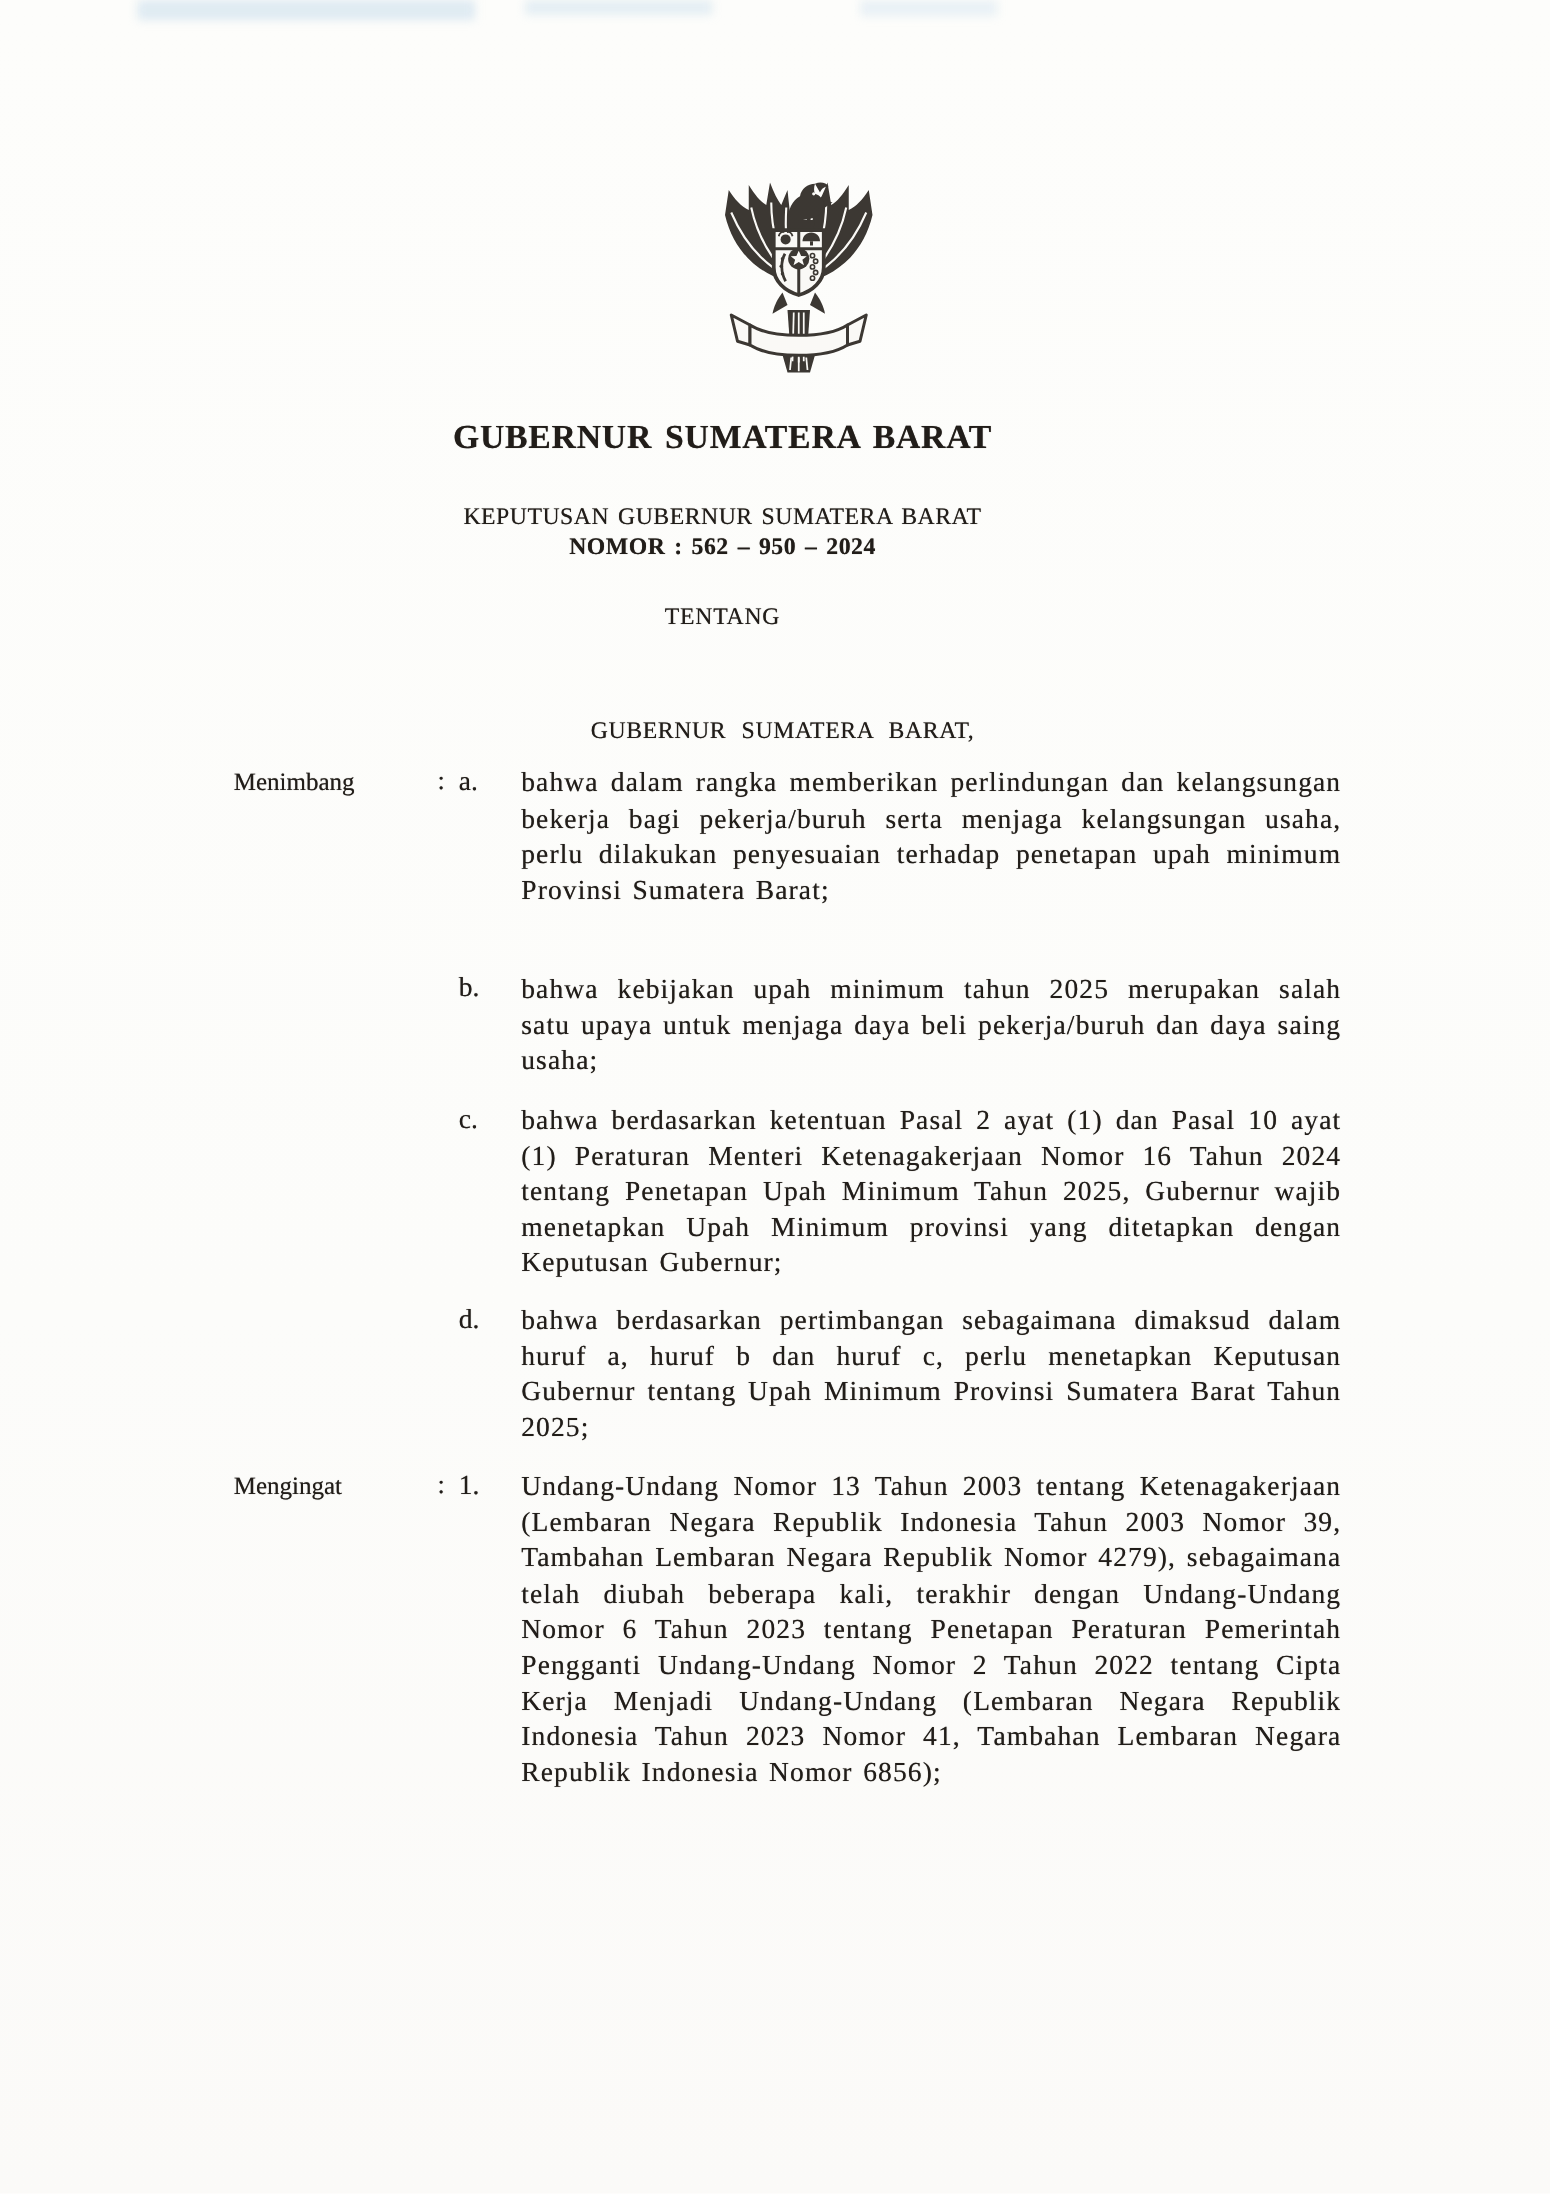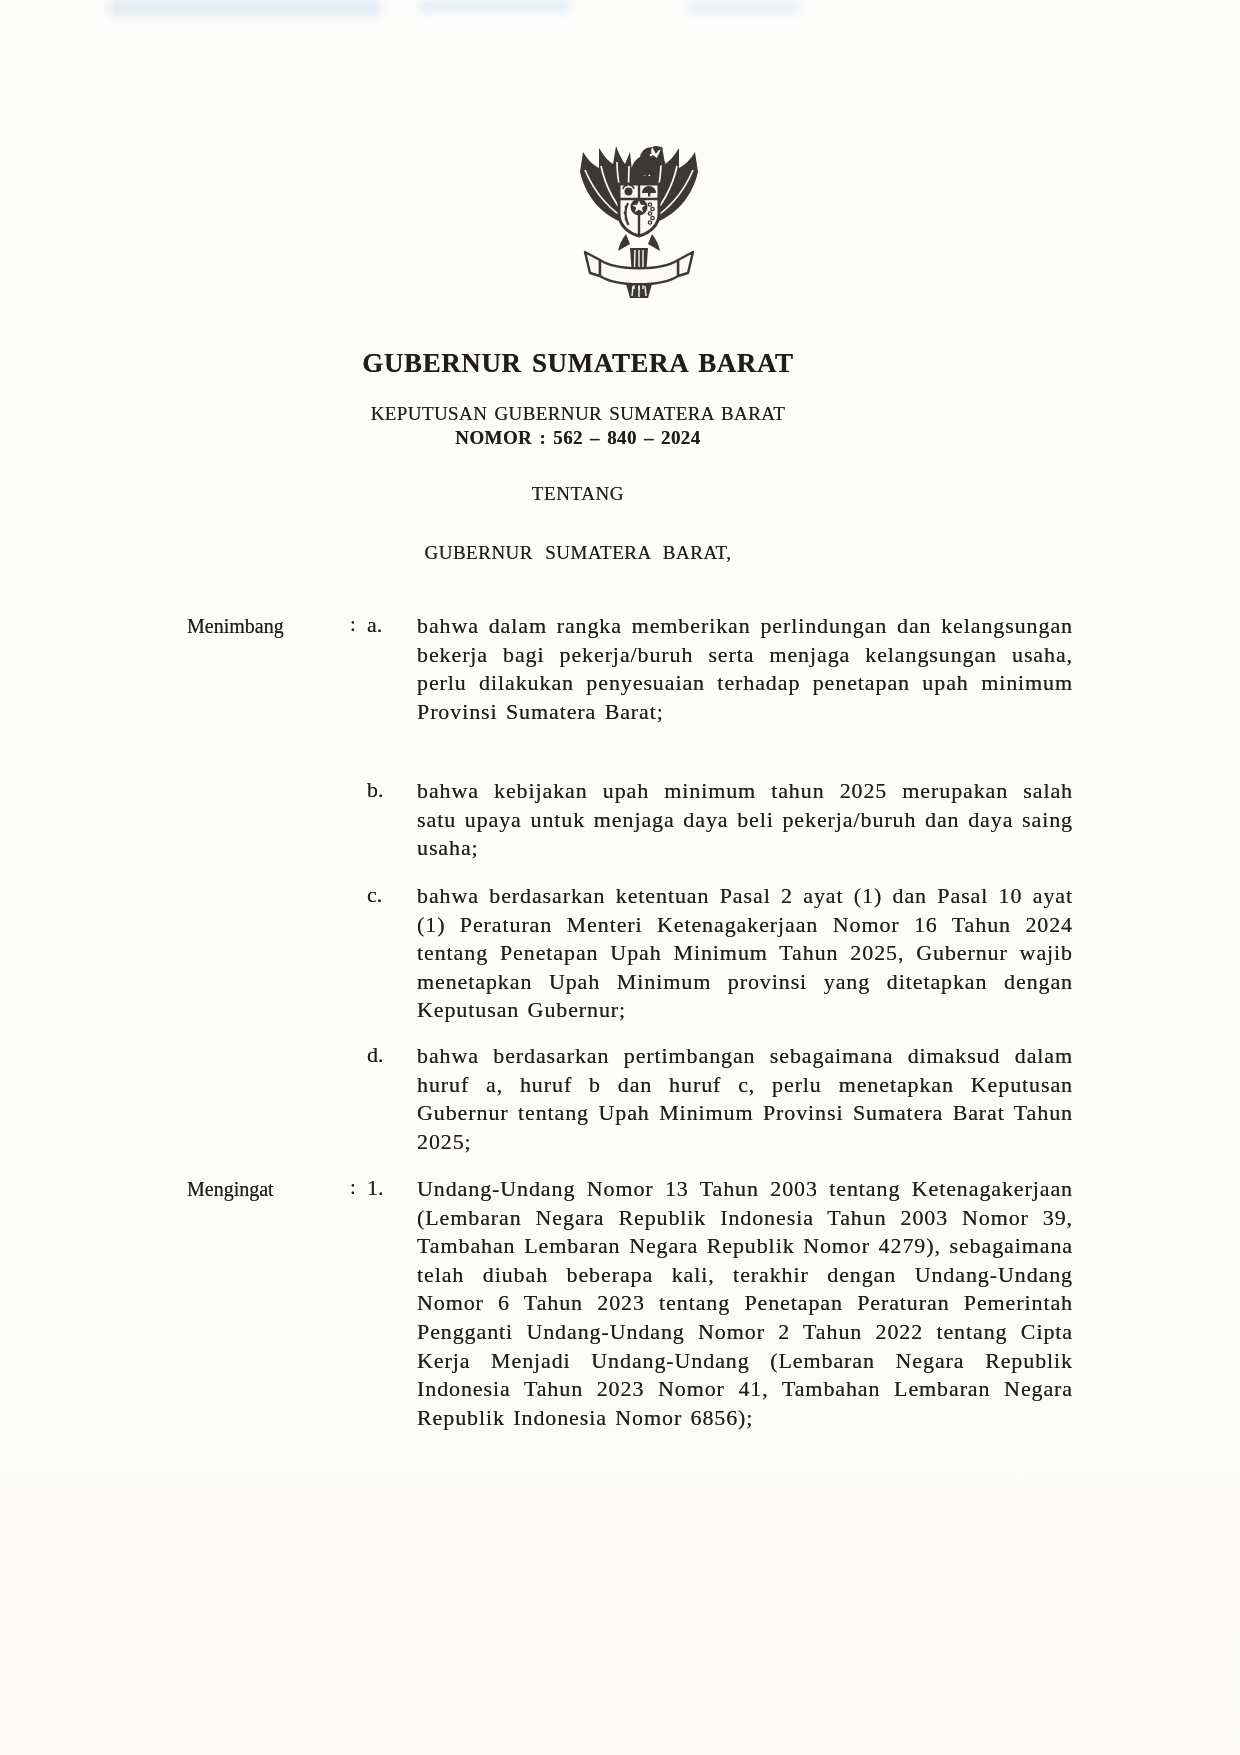--- a/index.html
+++ b/index.html
@@ -9,26 +9,26 @@
     font-family:"Liberation Serif","DejaVu Serif",serif;
     color:#211d19;
     text-shadow:0 0 .55px rgba(33,28,22,.72);
   }
   .tint{position:absolute;filter:blur(4px);}
   .tint1{left:110px;top:0;width:270px;height:16px;background:rgba(173,205,228,.38);}
   .tint2{left:420px;top:0;width:150px;height:12px;background:rgba(173,205,228,.30);}
   .tint3{left:688px;top:0;width:110px;height:13px;background:rgba(183,211,232,.28);}
   .emblem{position:absolute;left:572px;top:140px;width:134px;height:160px;filter:blur(.3px);opacity:.96;}
   .hline{position:absolute;left:578px;transform:translateX(-50%);white-space:nowrap;}
-  .doc-title{top:348px;font-size:27px;font-weight:700;letter-spacing:.6px;word-spacing:3px;}
+  .doc-title{top:334px;font-size:27px;font-weight:700;letter-spacing:.6px;word-spacing:3px;}
   .line-keputusan{top:403px;font-size:19px;letter-spacing:.4px;word-spacing:2px;text-align:center;}
   .line-nomor{top:427px;font-size:19px;font-weight:700;letter-spacing:.4px;word-spacing:2px;}
   .line-tentang{top:483px;font-size:19px;letter-spacing:.6px;text-align:right;}
   .line-upah{top:507px;font-size:19px;letter-spacing:.5px;word-spacing:8px;}
-  .line-salutation{top:542px;font-size:19px;letter-spacing:.5px;word-spacing:7px;}
+  .line-salutation{top:574px;font-size:19px;letter-spacing:.5px;word-spacing:7px;margin-left:48px;}
   .sec-label{position:absolute;left:187px;font-size:20px;white-space:nowrap;text-align:center;}
   .sec-colon{position:absolute;left:350px;font-size:21px;}
   .item{position:absolute;left:0;right:0;}
   .marker{position:absolute;left:367px;top:0;font-size:22px;}
   .itext{
     position:absolute;left:417px;top:0;width:656px;
     font-size:22px;line-height:28.6px;letter-spacing:.9px;word-spacing:2px;
     text-align:justify;
   }
 </style>
@@ -114,21 +114,21 @@
           <circle cx="78" cy="73.5" r="1.7"></circle>
             <circle cx="80.5" cy="78" r="1.7"></circle>
             <circle cx="78" cy="82.5" r="1.7"></circle>
         </g>
       </g>
     </svg>
   </div>
 
   <div class="hline doc-title">GUBERNUR SUMATERA BARAT</div>
   <div class="hline line-keputusan">KEPUTUSAN GUBERNUR SUMATERA BARAT</div>
-  <div class="hline line-nomor">NOMOR : 562 – 840 – 2024</div>
+  <div class="hline line-nomor">NOMOR : 562 – 950 – 2024</div>
   <div class="hline line-tentang">TENTANG</div>
   <div class="hline line-salutation">GUBERNUR SUMATERA BARAT,</div>
 
   <div class="sec-label" style="top:615px">Menimbang</div>
   <div class="sec-colon" style="top:612px">:</div>
 
   <div class="item" style="top:612px">
     <span class="marker">a.</span>
     <div class="itext">bahwa dalam rangka memberikan perlindungan dan kelangsungan bekerja bagi pekerja/buruh serta menjaga kelangsungan usaha, perlu dilakukan penyesuaian terhadap penetapan upah minimum Provinsi Sumatera Barat;</div>
   </div>

